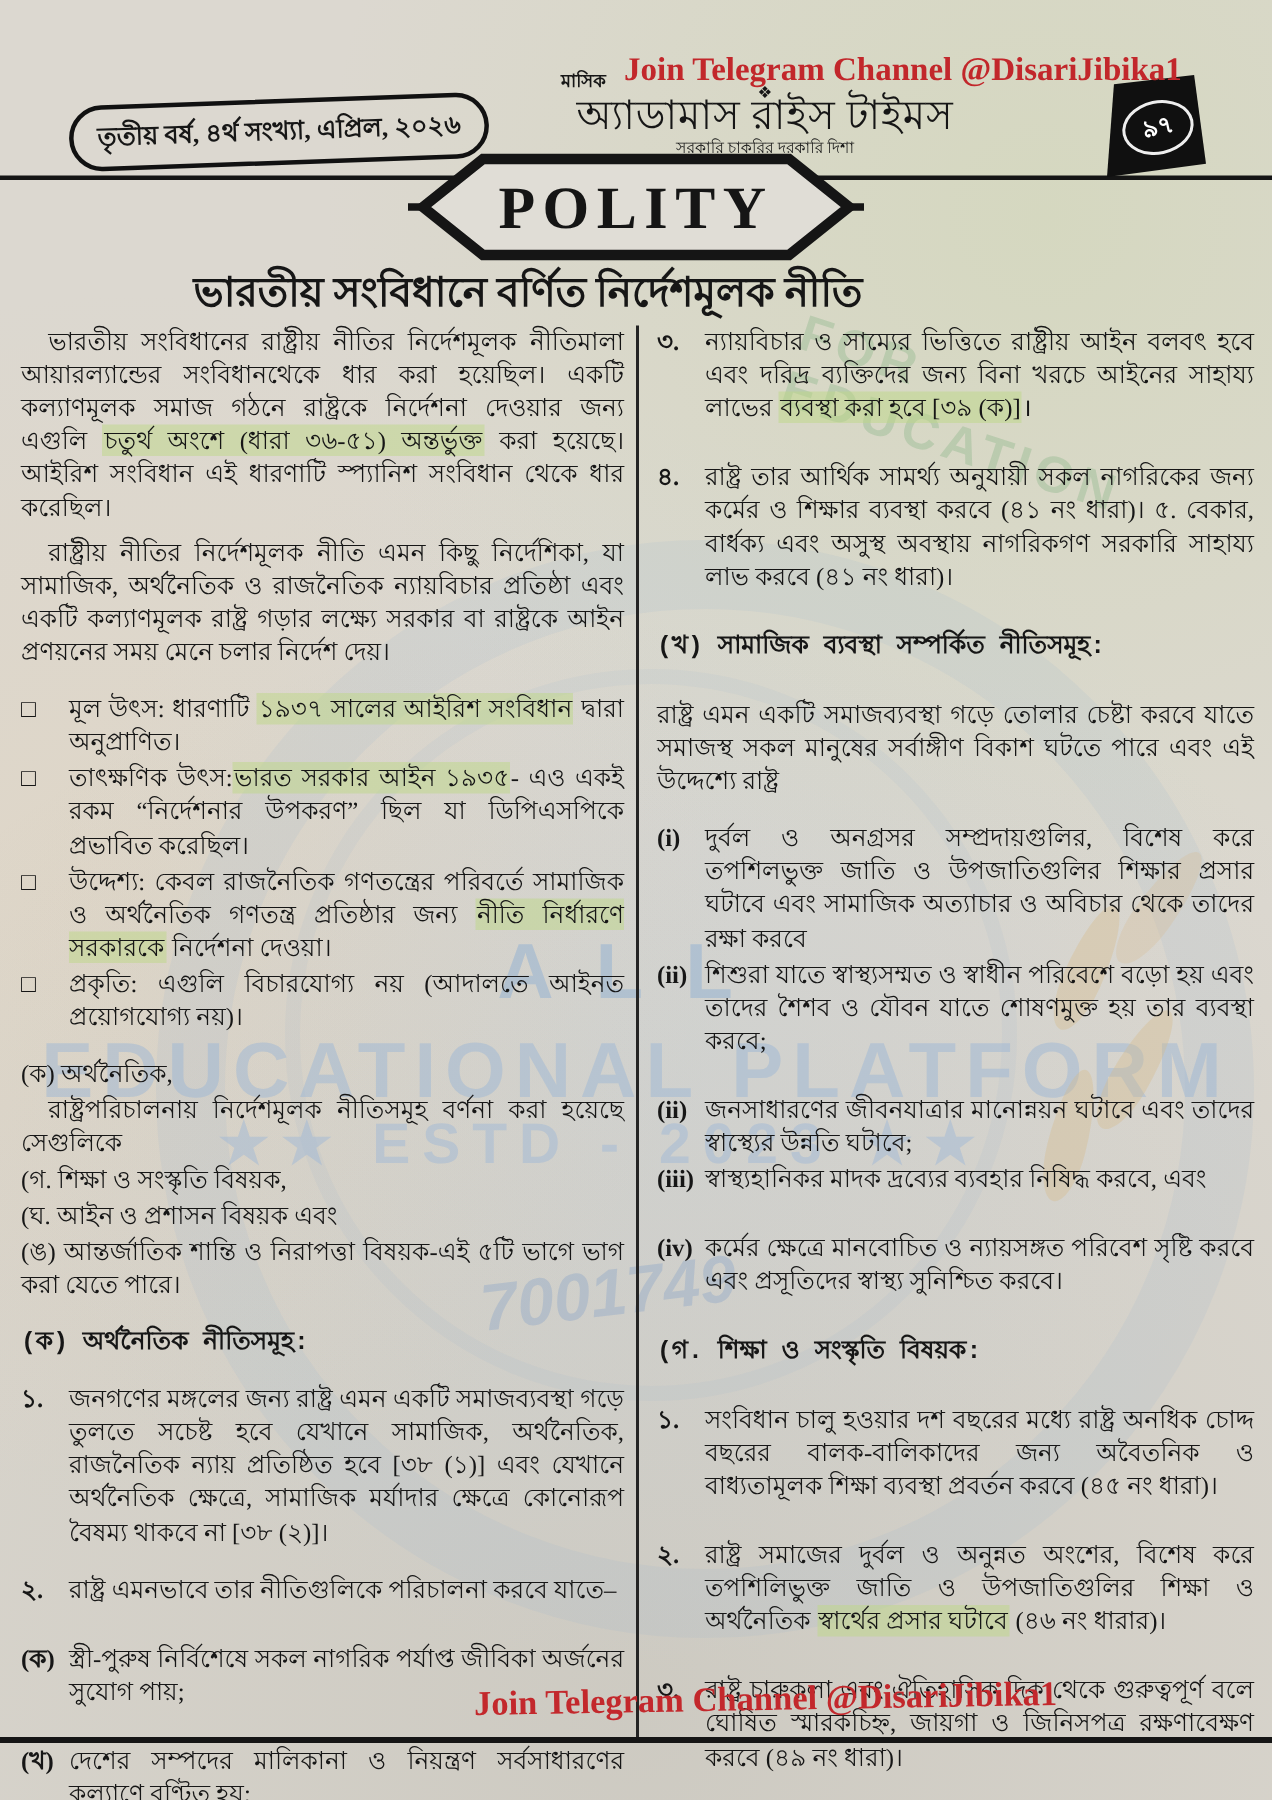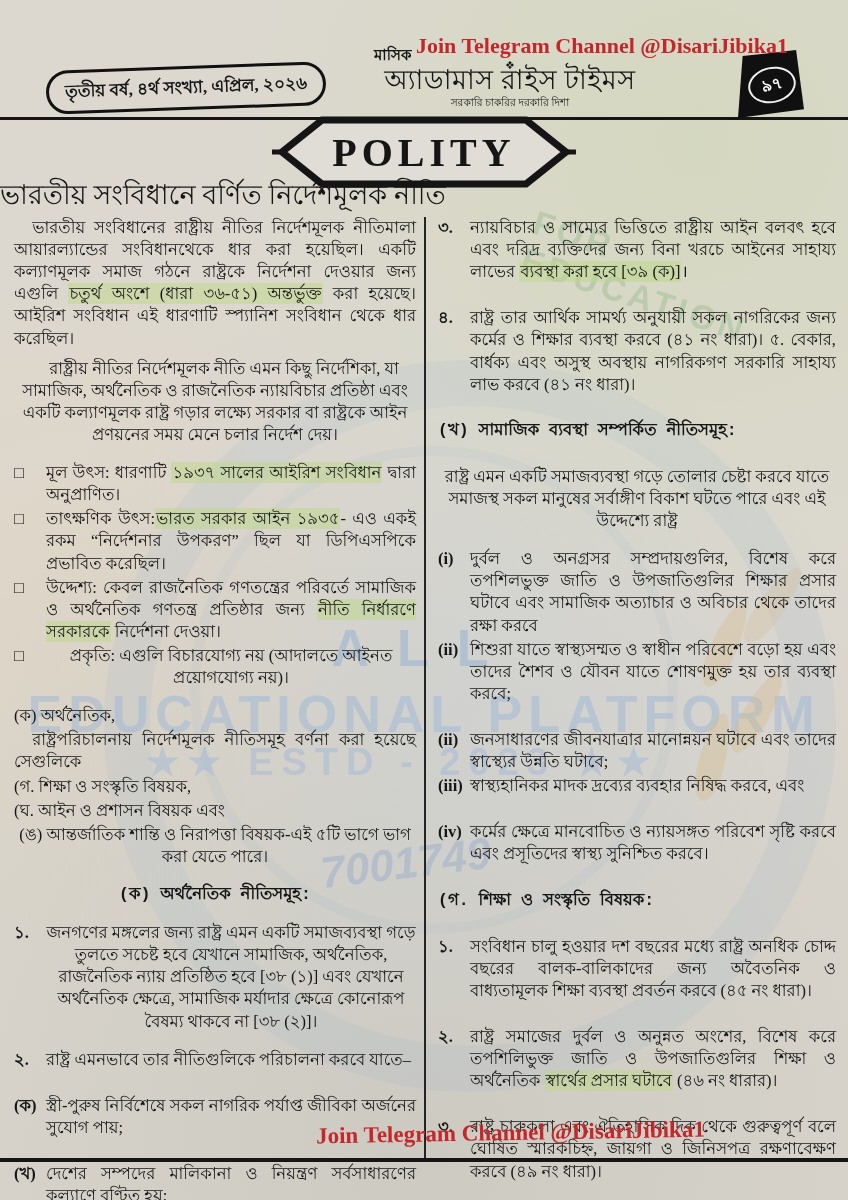--- a/index.html
+++ b/index.html
@@ -34,44 +34,44 @@
   .leaf2{left:744px;top:668px;transform:rotate(30deg);}
   .leaf3{left:700px;top:712px;transform:rotate(14deg);}
   .leaf4{left:760px;top:560px;transform:rotate(36deg);background:rgba(215,185,135,0.25);}
   
   .tg-top{position:absolute;left:416px;top:33px;z-index:4;font-size:22px;font-weight:bold;
     color:#c2272b;white-space:nowrap;}
   .issue-box{position:absolute;left:46px;top:66px;z-index:3;padding:5px 16px;
     border:3px solid #111;border-radius:22px;transform:rotate(-2deeg);transform:rotate(-2deg);
     font-size:17px;font-weight:bold;white-space:nowrap;}
   .masthead{position:absolute;left:352px;top:48px;width:316px;z-index:3;text-align:center;line-height:1.05;}
-  .masthead .pre{font-size:15px;font-weight:bold;text-align:left;margin-left:22px;}
+  .masthead .pre{font-size:12px;font-weight:bold;text-align:left;margin-left:22px;}
   .masthead .emblem{font-size:11px;line-height:2px;display:block;}
   .masthead .title{font-size:27px;font-weight:normal;letter-spacing:0.5px;}
   .masthead .sub{font-size:10.5px;font-weight:normal;margin-top:3px;}
   .header-line{position:absolute;left:0;top:117px;width:848px;height:3px;background:#151515;z-index:2;}
   .page-badge{position:absolute;left:738px;top:50px;width:66px;height:68px;z-index:3;background:#101010;
     clip-path:polygon(7% 9%,88% 0,100% 87%,0 100%);}
   .page-badge .oval{position:absolute;left:10px;top:17px;width:44px;height:32px;border:2px solid #eee;
     border-radius:50%;transform:rotate(-12deg);display:flex;align-items:center;justify-content:center;
     color:#fff;font-size:16px;font-weight:bold;}
   
-  .polity-banner{position:absolute;left:272px;top:113px;width:304px;height:78px;z-index:4;}
+  .polity-banner{position:absolute;left:272px;top:99px;width:304px;height:78px;z-index:4;}
   .polity-banner text{font-family:"Liberation Serif","DejaVu Serif",serif;font-weight:bold;
     font-size:40px;letter-spacing:5px;}
-  .article-title{position:absolute;left:0;top:174px;width:704px;z-index:4;text-align:left;
-    font-size:27px;font-weight:normal;}
+  .article-title{position:absolute;left:0;top:174px;width:704px;z-index:4;text-align:center;
+    font-size:27px;font-weight:bold;}
   
   .col{position:absolute;top:217px;z-index:3;font-size:16.5px;line-height:1.34;text-align:justify;}
   .col-left{left:14px;width:402px;}
   .col-right{left:438px;width:398px;}
   .col-divider{position:absolute;left:424px;top:217px;width:2px;height:941px;background:#242424;z-index:3;}
   .item{margin-bottom:8px;}
   .item.g0{margin-bottom:2px;}
-  .item.g2{margin-bottom:16px;text-align:center;}
+  .item.g2{margin-bottom:16px;}
   .item.g3{margin-bottom:24px;}
   .item-para .txt{display:block;text-indent:1.1em;}
   .item-heading{font-weight:bold;text-align:left;font-family:Liberation Mono, monospace;}
   .item-li{position:relative;padding-left:32px;}
   .item-li .marker{position:absolute;left:0;top:0;font-weight:bold;}
   mark{background:rgba(190,215,135,0.5);color:inherit;padding:1px 1px;}
   
   .bottom-line{position:absolute;left:0;top:1158px;width:848px;height:4px;background:#151515;z-index:4;}
   .tg-bottom{position:absolute;left:316px;top:1120px;z-index:5;font-size:23px;font-weight:bold;
     color:#c3282c;transform:rotate(-1deg);white-space:nowrap;}

